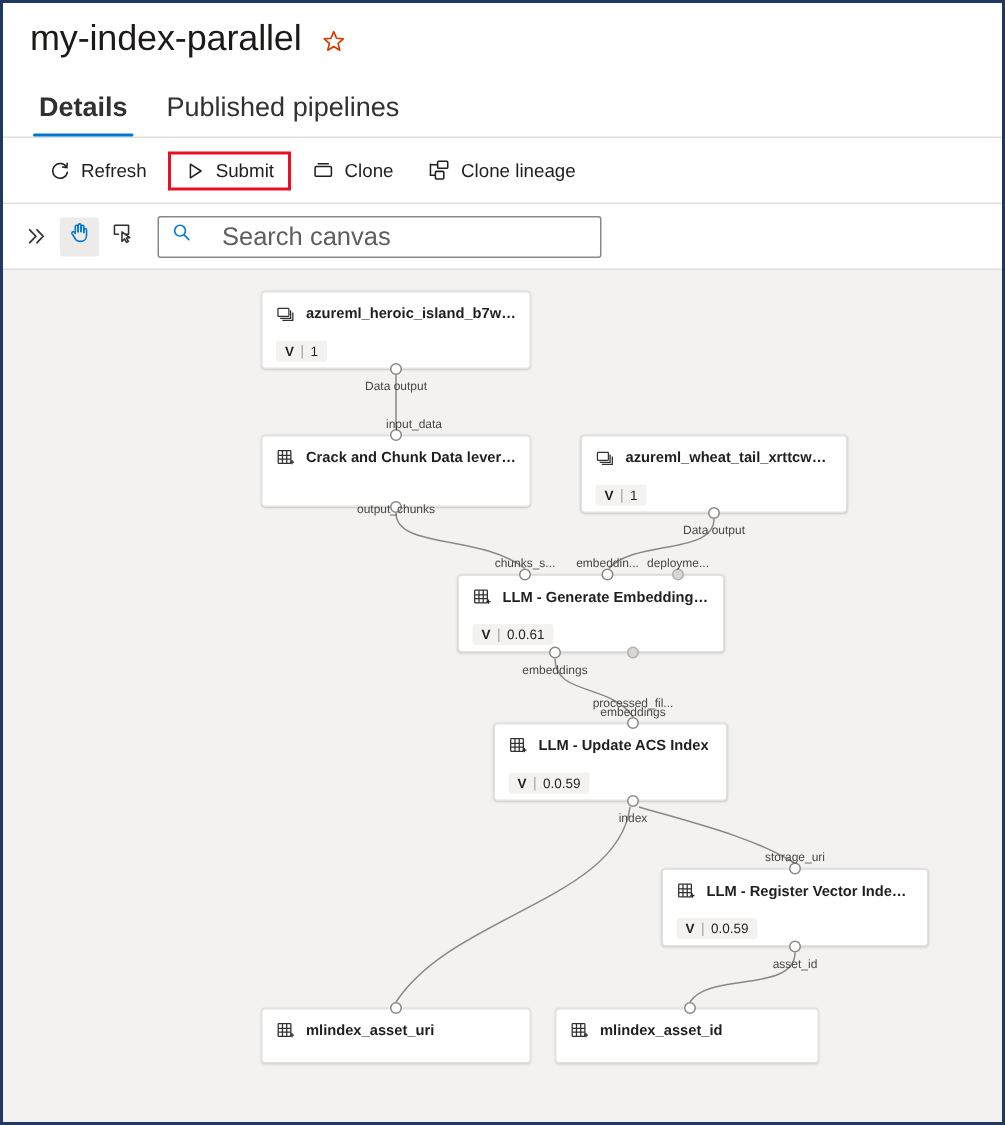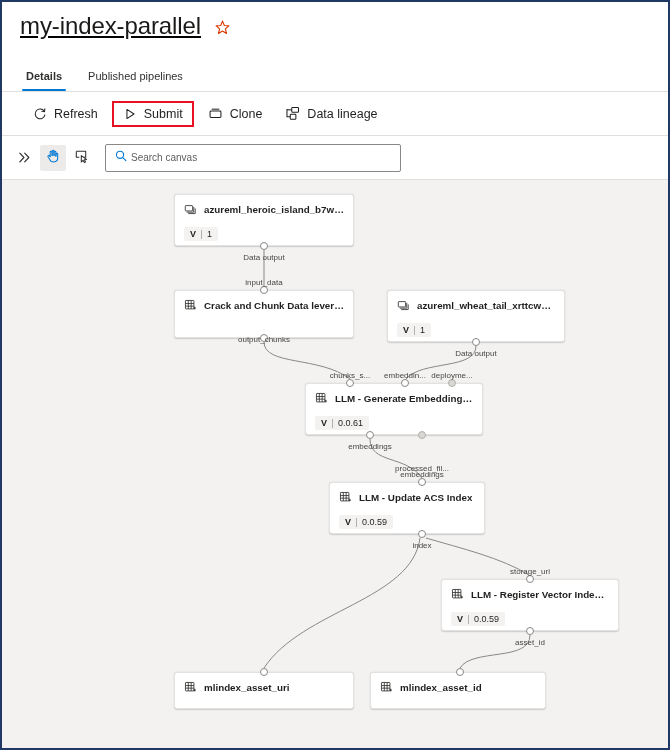--- a/index.html
+++ b/index.html
@@ -21,21 +21,20 @@
     overflow: hidden;
   }
 
   
   .title-bar {
     height: 48px;
     display: flex;
     align-items: center;
     padding: 0 0 0 18px;
     box-sizing: border-box;
-    text-decoration: underline;
   }
   .page-title {
     font-size: 24px;
     font-weight: 400;
     color: #1b1a19;
     letter-spacing: -0.1px;
     line-height: 1;
   }
   .star-icon {
     margin-left: 13px;
@@ -50,21 +49,21 @@
   .tab-bar {
     height: 42px;
     display: flex;
     align-items: flex-end;
     padding: 0 0 0 16px;
     box-sizing: border-box;
     border-bottom: 1px solid #e1dfdd;
   }
   .tab {
     position: relative;
-    font-size: 11px;
+    font-size: 18px;
     color: #323130;
     padding: 0 8px 9px 8px;
     margin-right: 10px;
     cursor: pointer;
     white-space: nowrap;
   }
   .tab.selected {
     font-weight: 700;
   }
   .tab.selected::after {
@@ -146,24 +145,24 @@
     display: flex;
     align-items: center;
     padding: 0 8px;
     box-sizing: border-box;
     background: #fff;
   }
   .search-box input {
     border: none;
     outline: none;
     font-family: "Liberation Sans", sans-serif;
-    font-size: 10px;
+    font-size: 17px;
     color: #404040;
     flex: 1;
-    margin-left: 1px;
+    margin-left: 18px;
     background: transparent;
   }
   .search-box input::placeholder { color: #605e5c; }
 
   
   .canvas {
     position: relative;
     height: calc(750px - 4px - 48px - 42px - 44px - 44px);
     background: #f3f2f1;
     overflow: hidden;
@@ -305,21 +304,21 @@
 
     <div class="cmd">
       <span>
         <svg width="15" height="15" viewBox="0 0 16 16" fill="none" stroke="#201f1e" stroke-width="1.1">
           <rect x="7.2" y="1.6" width="7.2" height="5" rx="0.8"></rect>
           <rect x="5.6" y="8.8" width="6" height="5.4" rx="0.8"></rect>
           <path d="M2.1 3.2 v8.3 h3.5"></path>
           <path d="M2.1 4.1 h5"></path>
         </svg>
       </span>
-      <span>Data lineage</span>
+      <span>Clone lineage</span>
     </div>
   </div>
 
   <div class="canvas-toolbar">
     <div class="chev-btn">
       <svg width="15" height="15" viewBox="0 0 16 16" fill="none" stroke="#323130" stroke-width="1.25" stroke-linecap="round" stroke-linejoin="round">
         <path d="M3 3.4 L7.4 8 L3 12.6"></path>
         <path d="M8.2 3.4 L12.6 8 L8.2 12.6"></path>
       </svg>
     </div>
@@ -469,21 +468,21 @@
               <path d="M1.8 5.6 h10.4 M1.8 8.8 h10.4 M5.3 1.8 v10.4 M8.8 1.8 v10.4"></path>
               <path d="M11.4 11.2 h3.4 M13.1 9.5 v3.4" stroke-width="1.1"></path>
             </svg>
           </span>
           <div class="node-title">mlindex_asset_uri</div>
         </div>
       </div>
       <div class="port" style="left: 258px; top: 62px;"></div>
       <div class="port-label" style="left: 262px; top: 73px;">Data output</div>
       <div class="port" style="left: 258px; top: 106px;"></div>
-      <div class="port-label" style="left: 262px; top: 98px; text-align: center;">input_data</div>
+      <div class="port-label" style="left: 274px; top: 98px; text-align: center;">input_data</div>
       <div class="port" style="left: 258px; top: 154px;"></div>
       <div class="port-label" style="left: 262px; top: 155px;">output_chunks</div>
       <div class="port" style="left: 470px; top: 158px;"></div>
       <div class="port-label" style="left: 474px; top: 169px;">Data output</div>
       <div class="port" style="left: 344px; top: 199px;"></div>
       <div class="port-label" style="left: 348px; top: 191px;">chunks_s...</div>
       <div class="port" style="left: 399px; top: 199px;"></div>
       <div class="port-label" style="left: 403px; top: 191px;">embeddin...</div>
       <div class="port filled" style="left: 446px; top: 199px;"></div>
       <div class="port-label" style="left: 450px; top: 191px;">deployme...</div>

